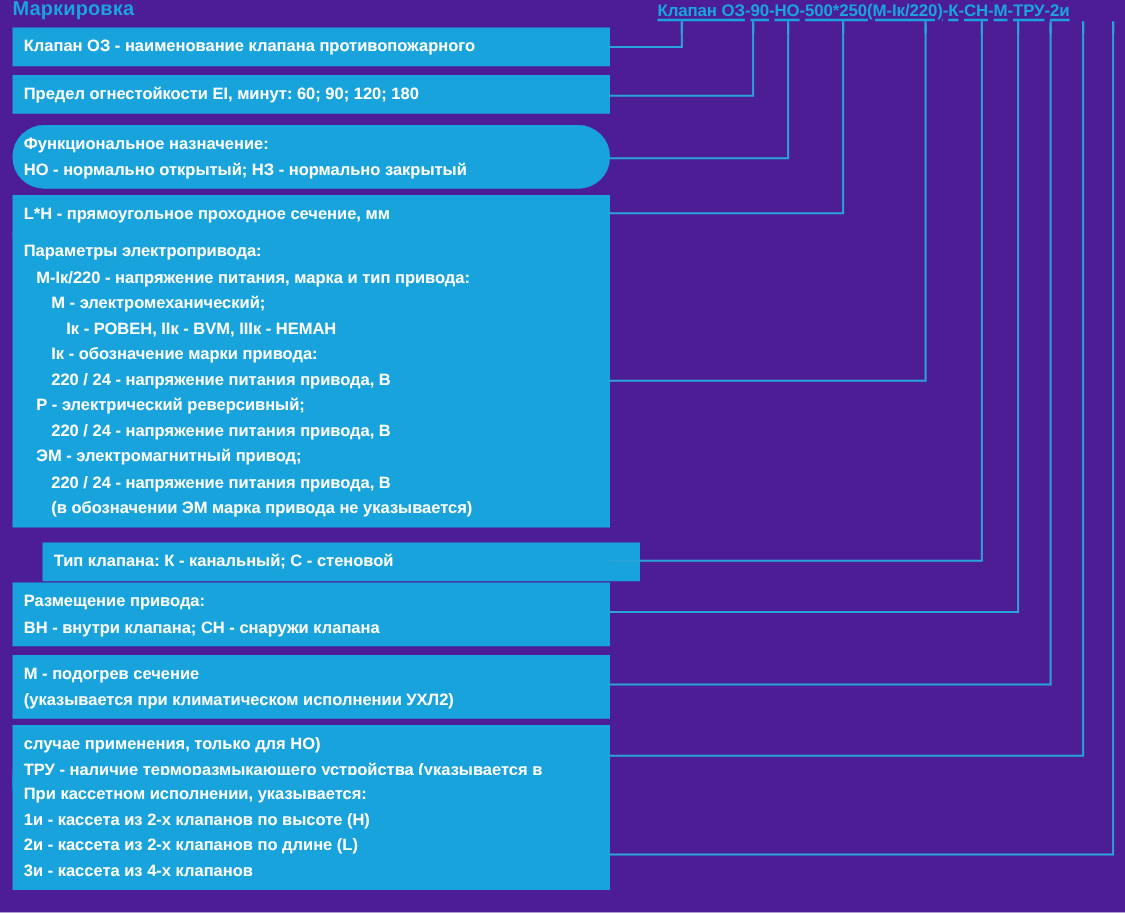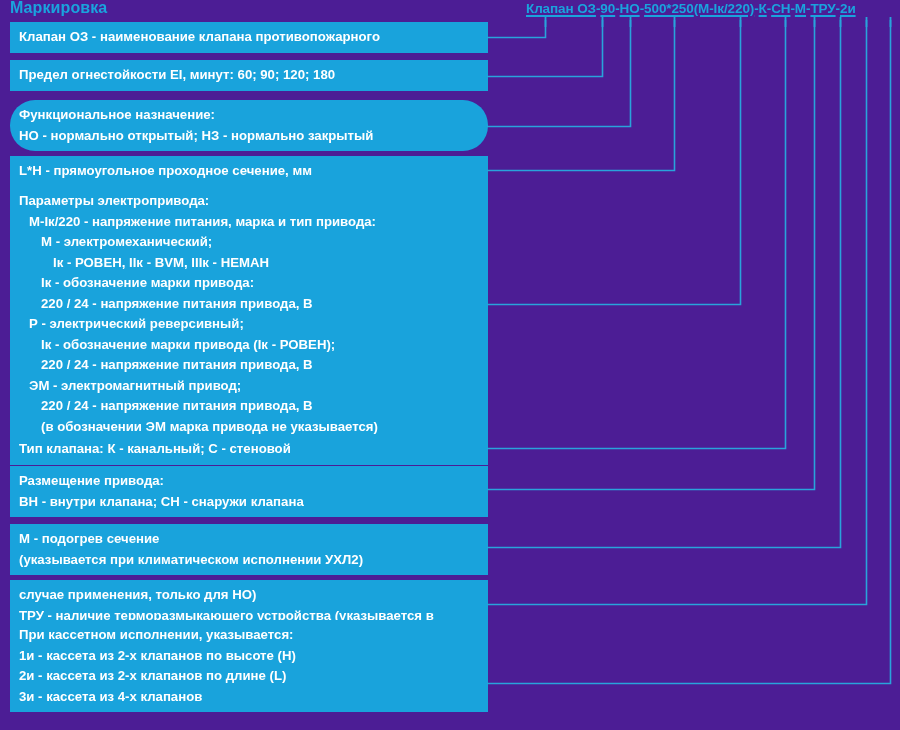--- a/index.html
+++ b/index.html
@@ -117,27 +117,26 @@
         <div class="line">L*H - прямоугольное проходное сечение, мм</div>
       </div>
       <div class="block" style="top: 186px;">
         <div class="line">Параметры электропривода:</div>
         <div class="line ind1">М-Iк/220 - напряжение питания, марка и тип привода:</div>
         <div class="line ind2">М - электромеханический;</div>
         <div class="line ind3">Iк - РОВЕН, IIк - BVM, IIIк - НЕМАН</div>
         <div class="line ind2">Iк - обозначение марки привода:</div>
         <div class="line ind2">220 / 24 - напряжение питания привода, В</div>
         <div class="line ind1">Р - электрический реверсивный;</div>
-        <div class="line ind2">Iк - обозначение марки привода (Iк - РОВЕН);</div>
         <div class="line ind2">220 / 24 - напряжение питания привода, В</div>
         <div class="line ind1">ЭМ - электромагнитный привод;</div>
         <div class="line ind2">220 / 24 - напряжение питания привода, В</div>
         <div class="line ind2">(в обозначении ЭМ марка привода не указывается)</div>
       </div>
-      <div class="block" style="top: 434px;">
+      <div class="block" style="top: 434px; margin-left: 24px;">
         <div class="line">Тип клапана: К - канальный; С - стеновой</div>
       </div>
       <div class="block" style="top: 466px;">
         <div class="line">Размещение привода:</div>
         <div class="line">ВН - внутри клапана; СН - снаружи клапана</div>
       </div>
       <div class="block" style="top: 524px;">
         <div class="line">М - подогрев сечение</div>
         <div class="line">(указывается при климатическом исполнении УХЛ2)</div>
       </div>

